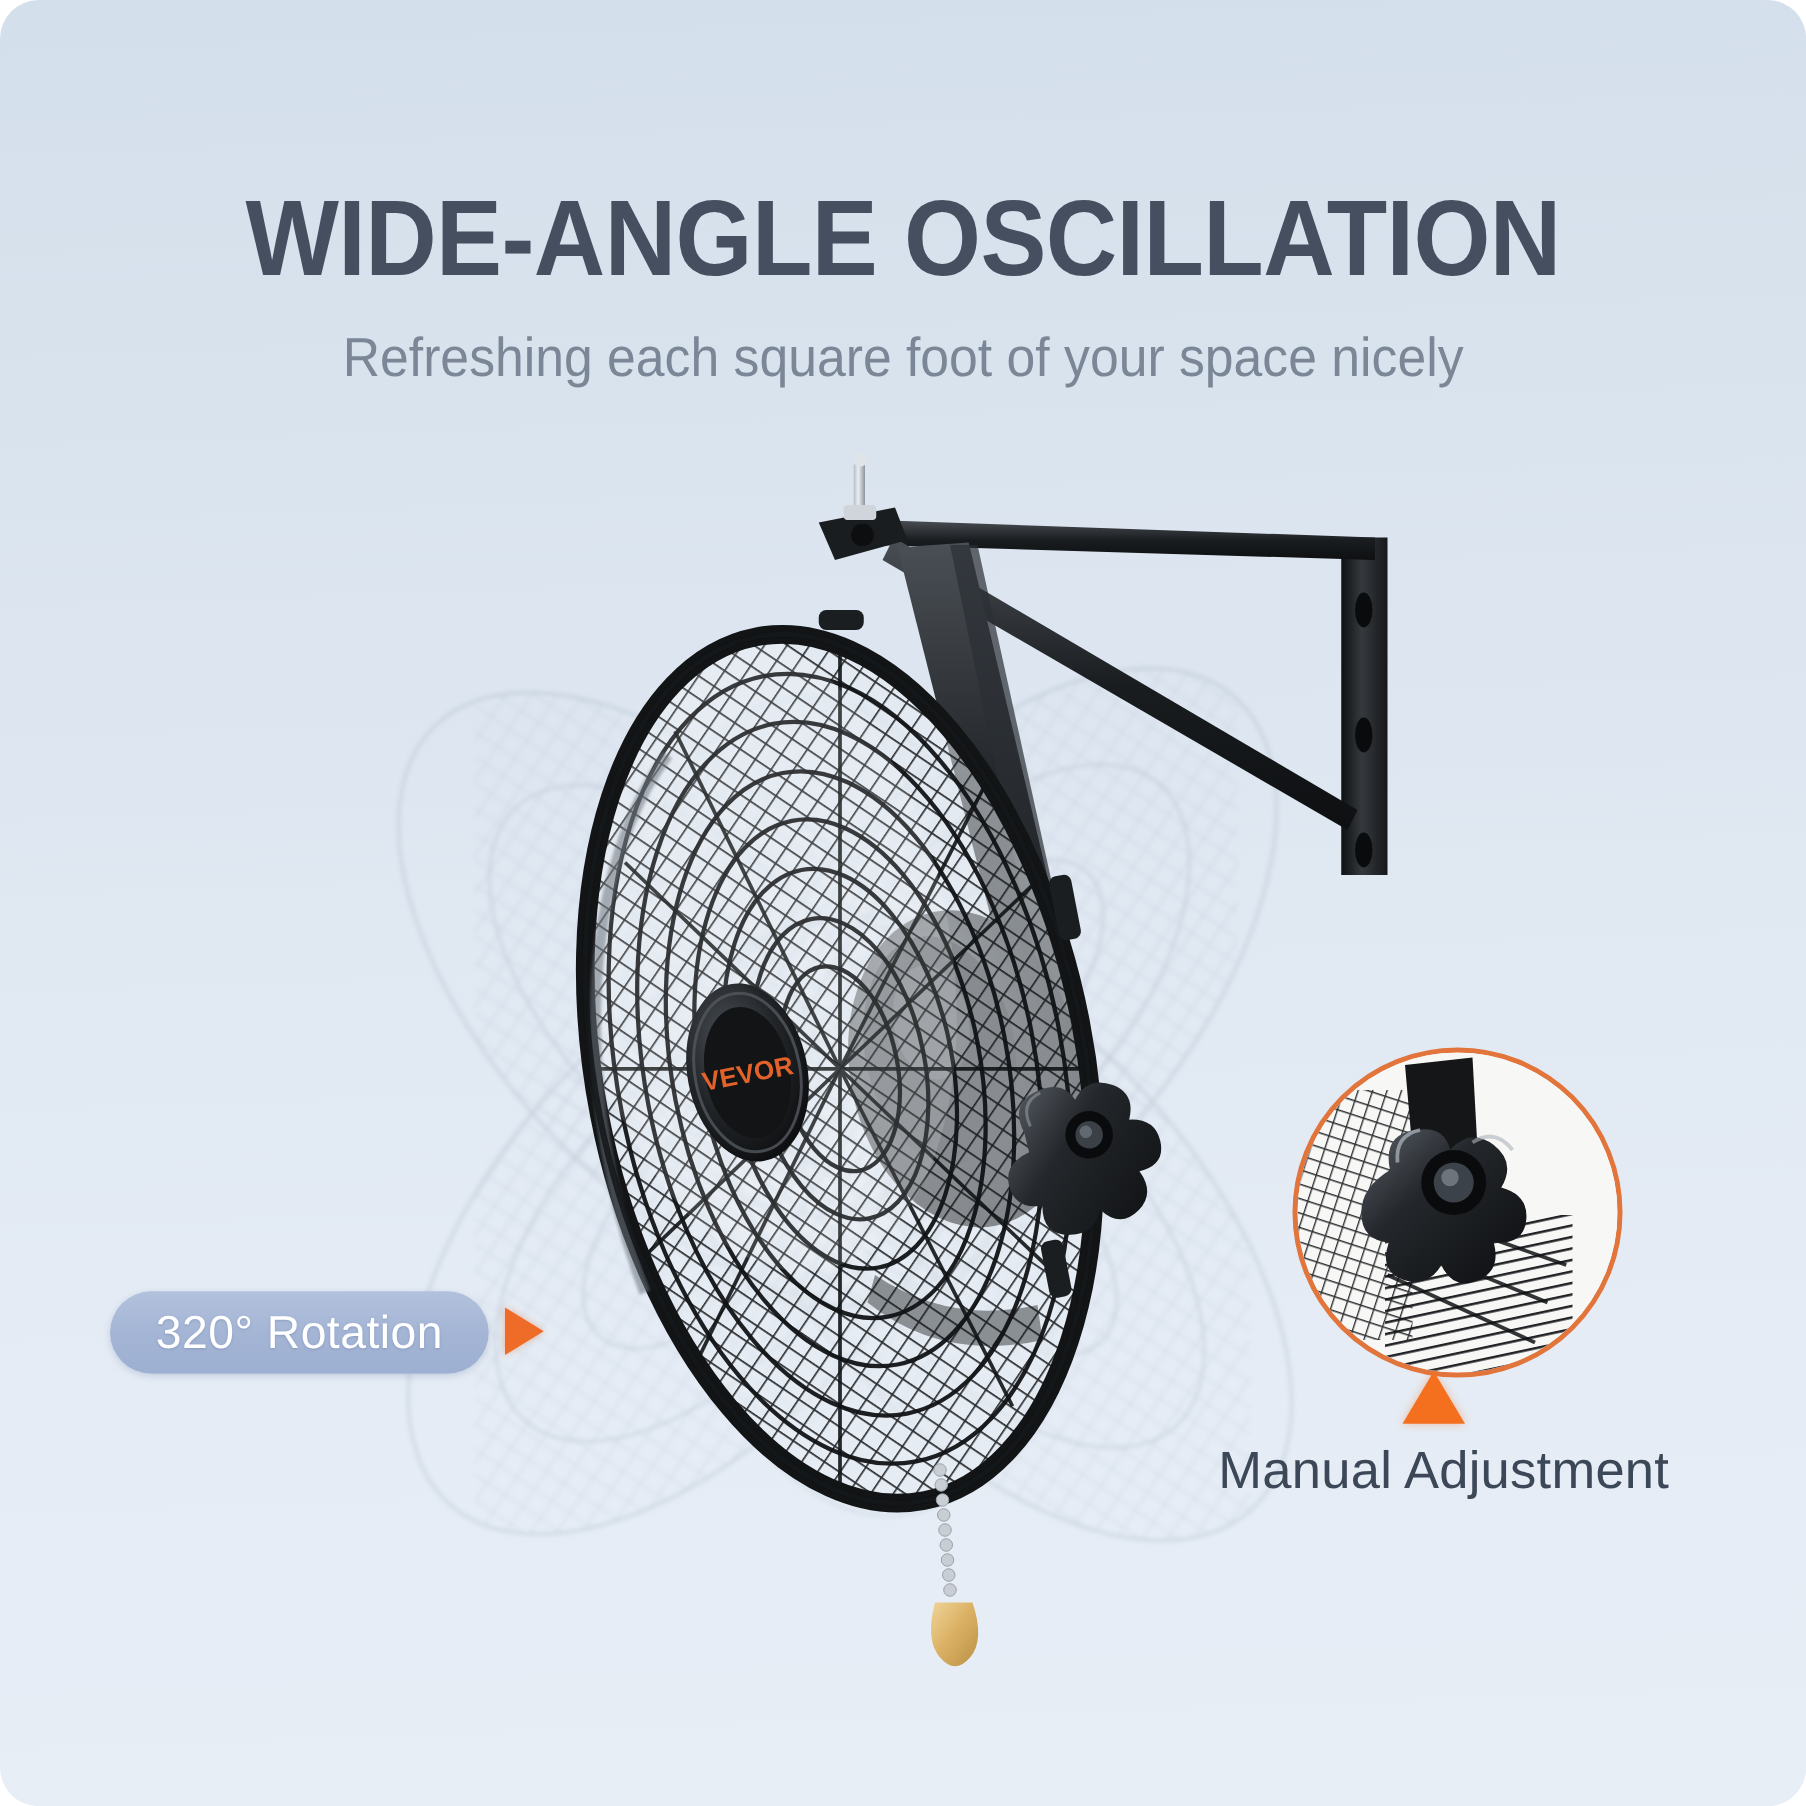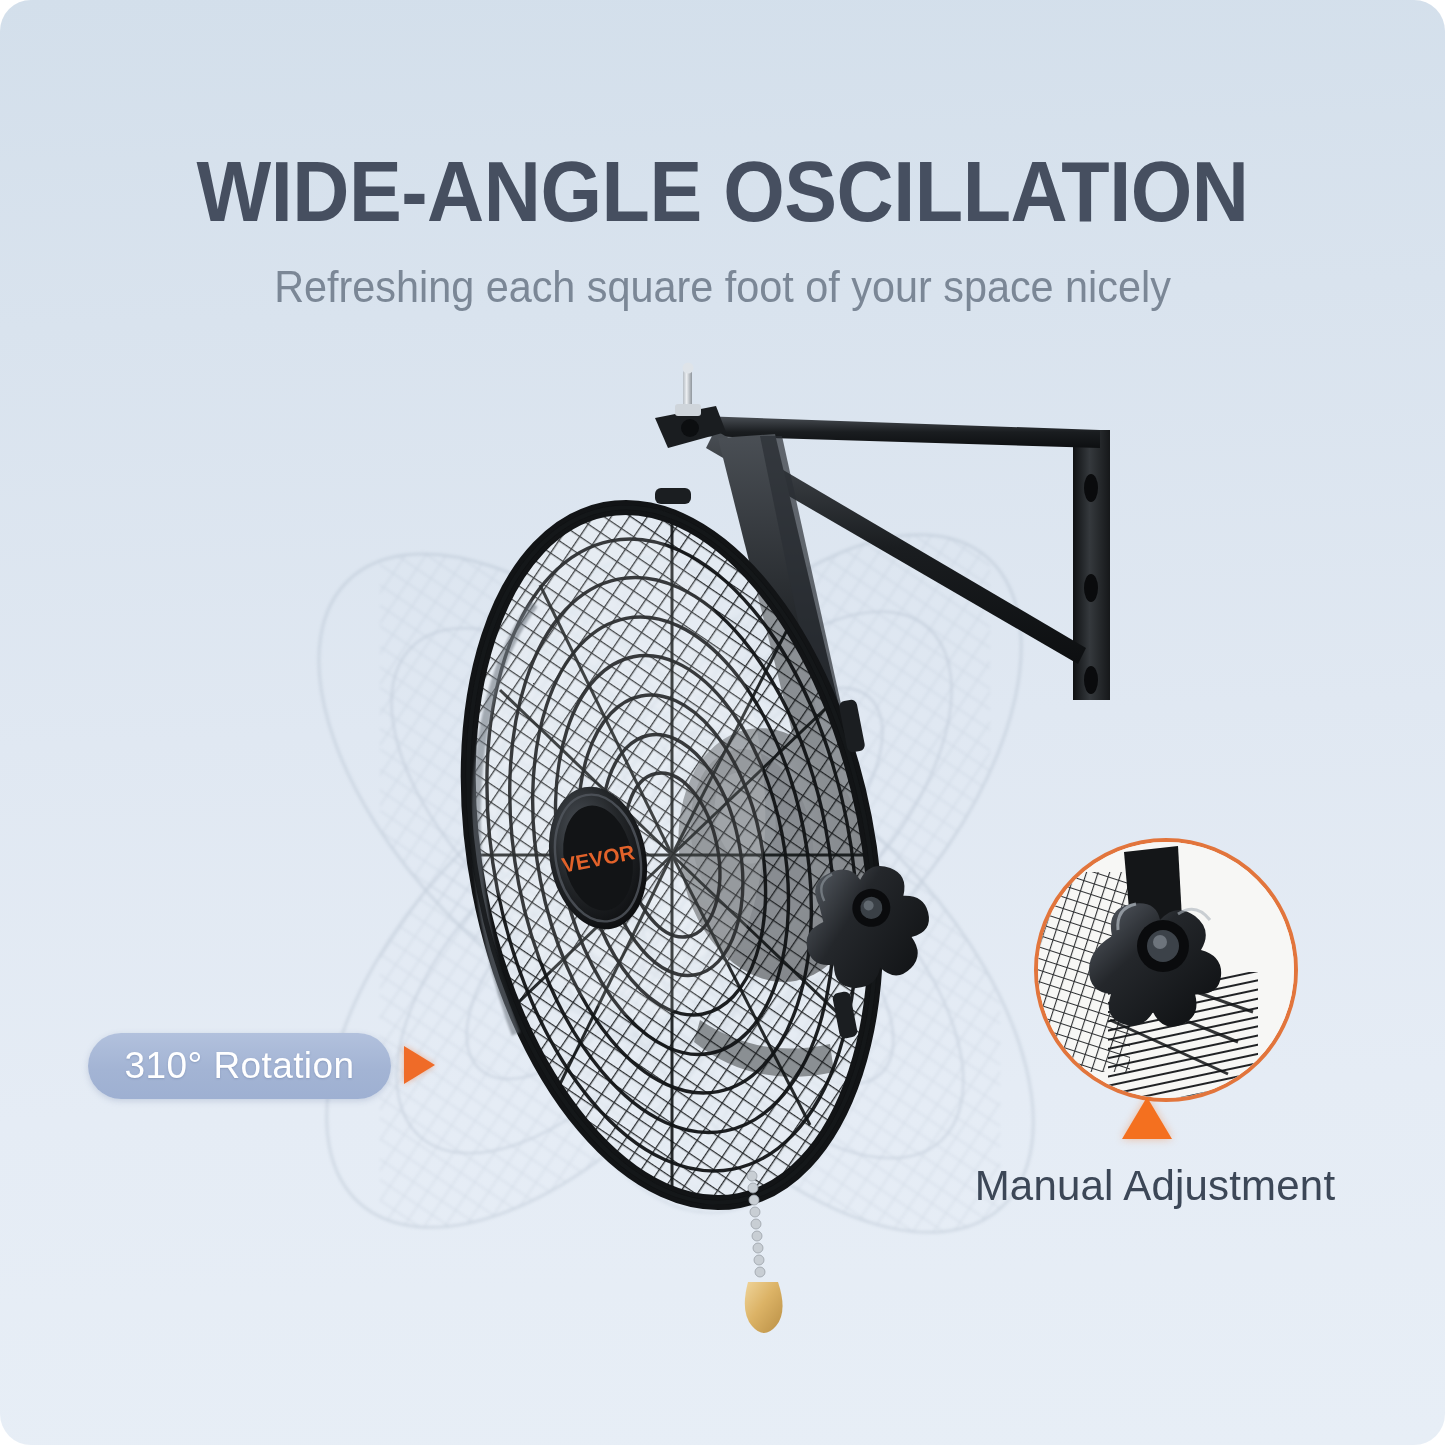--- a/index.html
+++ b/index.html
@@ -89,21 +89,20 @@
     border-right: 25px solid transparent;
     border-bottom: 42px solid #f4701f;
     filter: drop-shadow(0 0 4px rgba(244,112,31,0.40));
   }
   #manual-label {
     position: absolute; left: 960px; top: 1152px;
     width: 390px; text-align: center;
     font-size: 42px; font-weight: 400;
     color: #3c4757;
     letter-spacing: 0.2px;
-    margin-top: 10px;
   }
 </style>
 </head>
 <body>
 
 <div id="stage">
 
   <div id="headline">WIDE-ANGLE OSCILLATION</div>
   <div id="subhead">Refreshing each square foot of your space nicely</div>
 
@@ -340,21 +339,21 @@
             <circle cx="759" cy="1260" r="5"></circle>
           <circle cx="760" cy="1272" r="5"></circle>
         </g>
         <path d="M748 1282 q-8 30 4 44 q12 14 24 0 q12 -14 2 -44 Z" fill="url(#woodGrad)"></path>
       </g>
     </svg>
   </div>
 
 
   <div id="rot-pill">
-    <span>310° Rotation</span>
+    <span>320° Rotation</span>
   </div>
   <div id="rot-arrow"></div>
 
   <div id="detail-circle">
     <svg width="256" height="256" viewBox="0 0 256 256" aria-hidden="true">
       <defs>
         <linearGradient id="dKnob" x1="0" y1="0" x2="1" y2="1">
           <stop offset="0%" stop-color="#5b616a"></stop>
           <stop offset="38%" stop-color="#24272b"></stop>
           <stop offset="100%" stop-color="#0c0e10"></stop>

